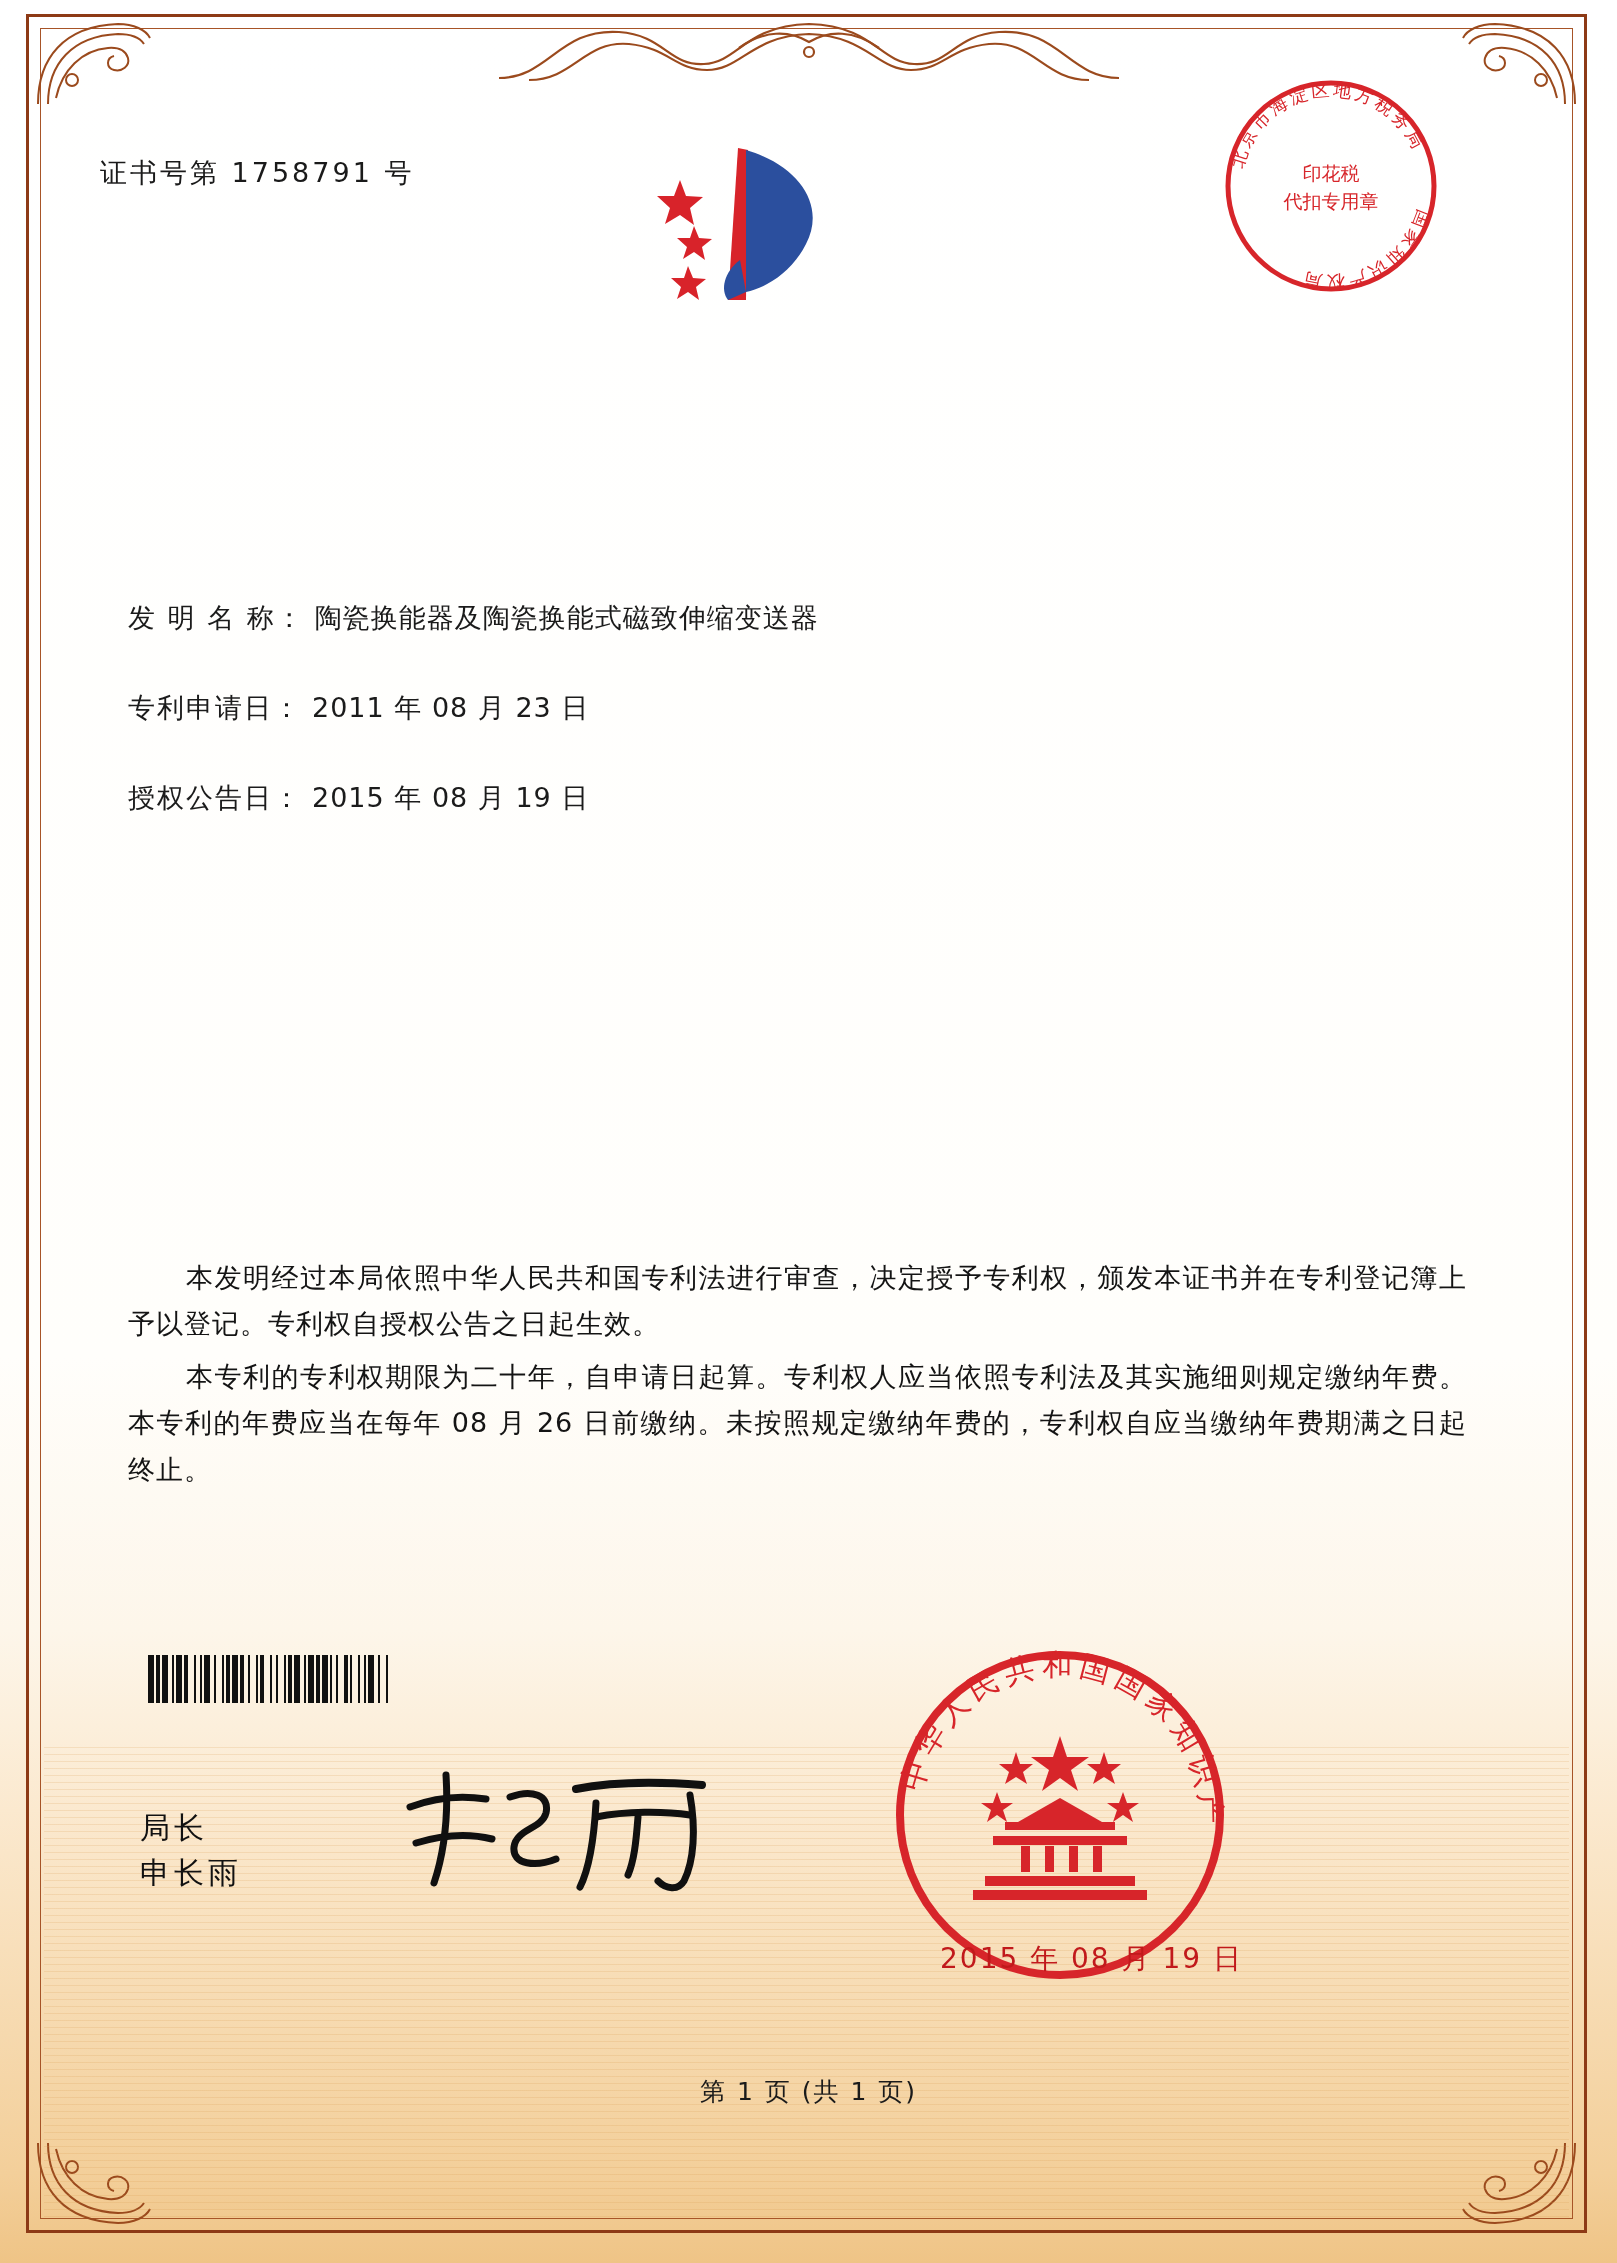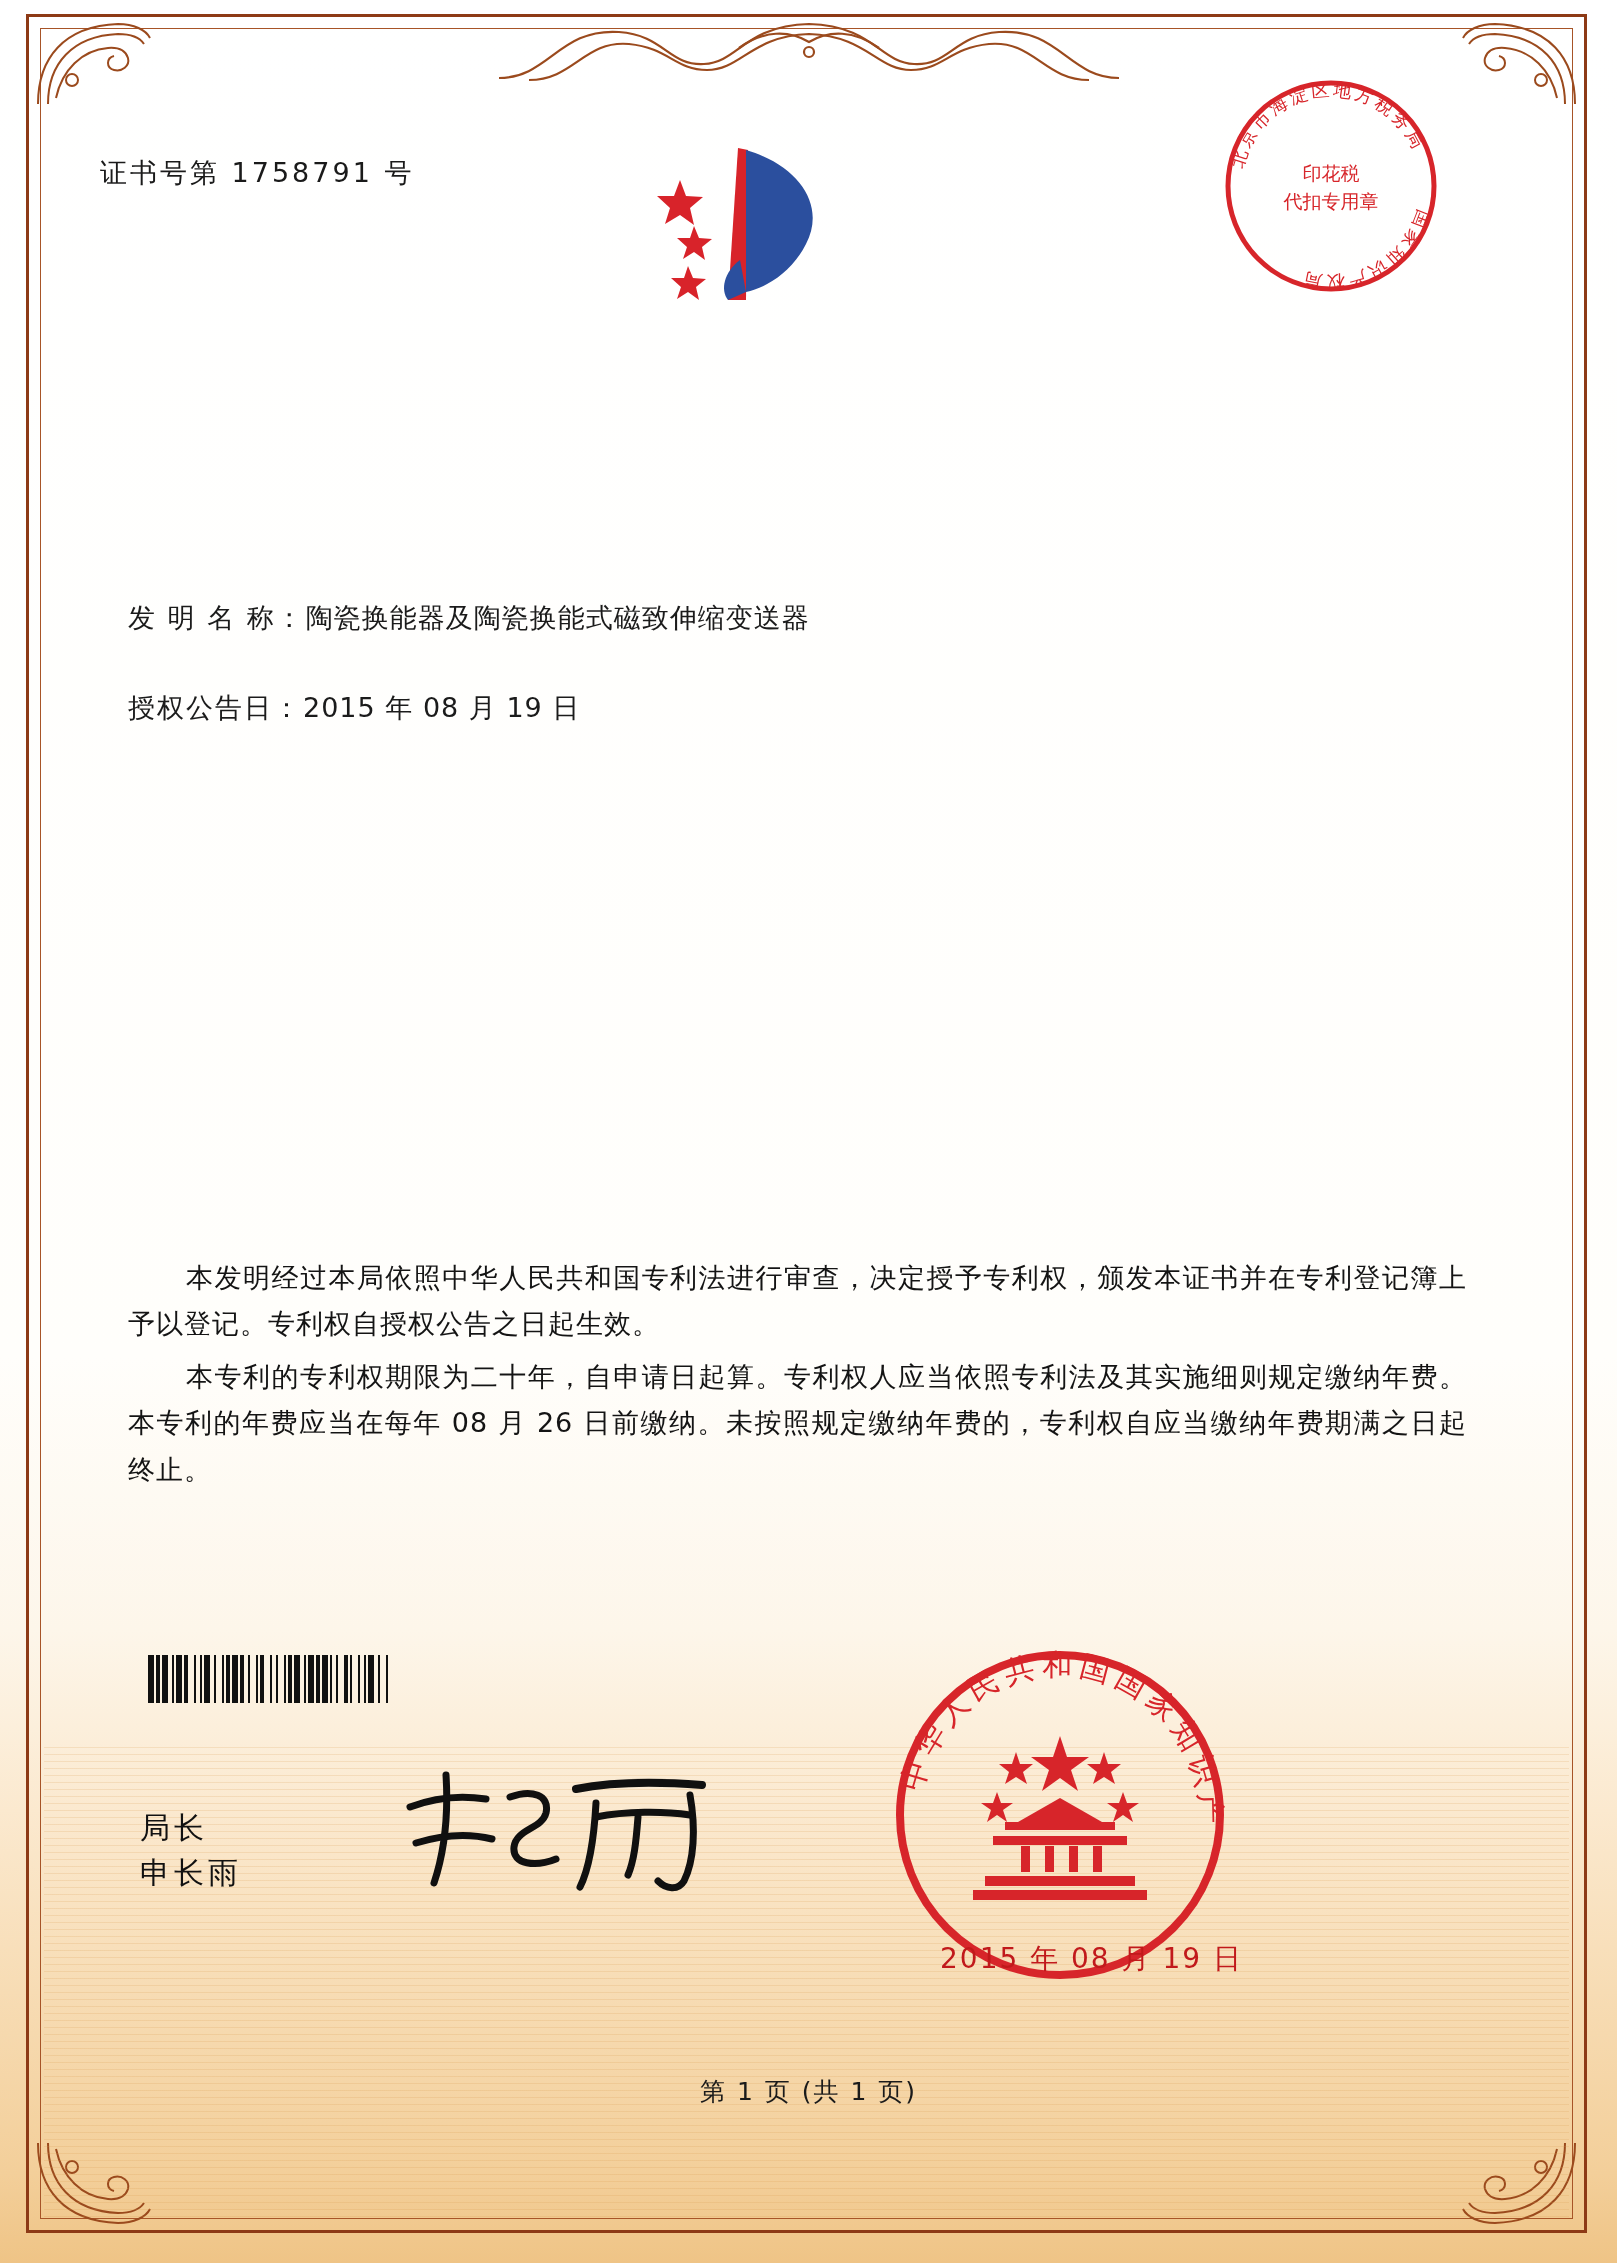--- a/index.html
+++ b/index.html
@@ -87,21 +87,21 @@
     margin-bottom:54px;
     font-size:27px;color:#1b1b1b;
   }
   .f-label{
     white-space:nowrap;
     letter-spacing:2px;
   }
   .f-label.sp4{letter-spacing:15px;}
   .f-label.sp3{letter-spacing:9px;}
   .f-value{
-    margin-left:1px;letter-spacing:1px;
+    margin-left:10px;letter-spacing:1px;
   }
   .f-value.latin{
     font-family:"DejaVu Sans","Liberation Sans",sans-serif;
     letter-spacing:1.5px;
   }
 
   .body-text{
     position:absolute;left:128px;right:150px;top:1255px;
     font-size:27px;color:#141414;line-height:1.72;
     letter-spacing:1px;
@@ -211,20 +211,24 @@
       <path d="M74 86 l5 12 13 1 -10 8 3 13 -11 -8 -11 7 4 -12 -10 -9 13 0 z" fill="#d8232a"></path>
       <path d="M68 126 l5 12 13 1 -10 8 3 13 -11 -8 -11 7 4 -12 -10 -9 13 0 z" fill="#d8232a"></path>
     </svg>
   </div>
 
 
   <div class="fields">
     <div class="field">
       <span class="f-label">发 明 名 称：</span>
       <span class="f-value">陶瓷换能器及陶瓷换能式磁致伸缩变送器</span>
+    </div>
+    <div class="field">
+      <span class="f-label">专利申请日：</span>
+      <span class="f-value">2011 年 08 月 23 日</span>
     </div>
     <div class="field">
       <span class="f-label">授权公告日：</span>
       <span class="f-value">2015 年 08 月 19 日</span>
     </div>
   </div>
 
   <div class="body-text">
     <p>本发明经过本局依照中华人民共和国专利法进行审查，决定授予专利权，颁发本证书并在专利登记簿上予以登记。专利权自授权公告之日起生效。</p>
     <p>本专利的专利权期限为二十年，自申请日起算。专利权人应当依照专利法及其实施细则规定缴纳年费。本专利的年费应当在每年 08 月 26 日前缴纳。未按照规定缴纳年费的，专利权自应当缴纳年费期满之日起终止。</p>

